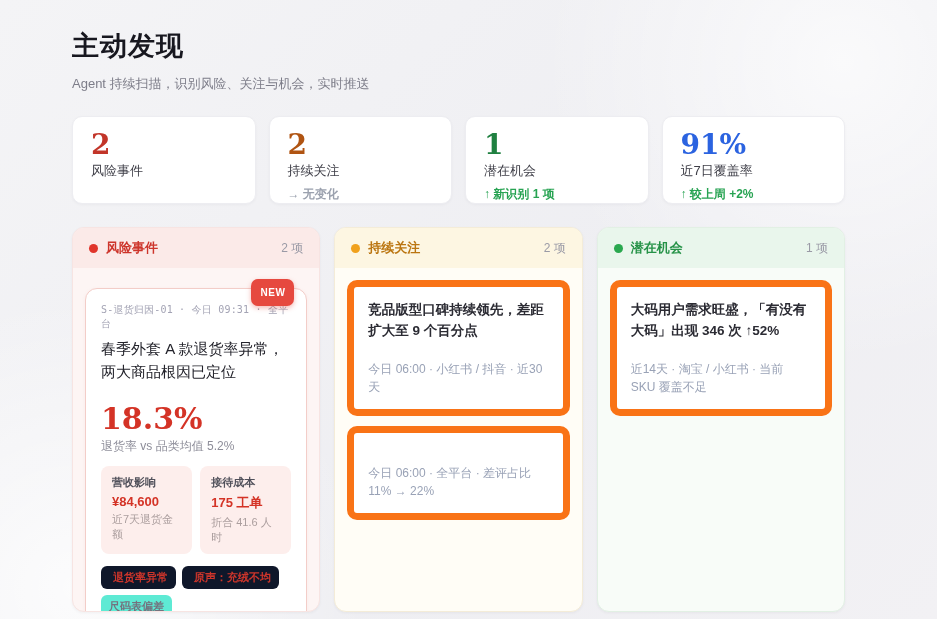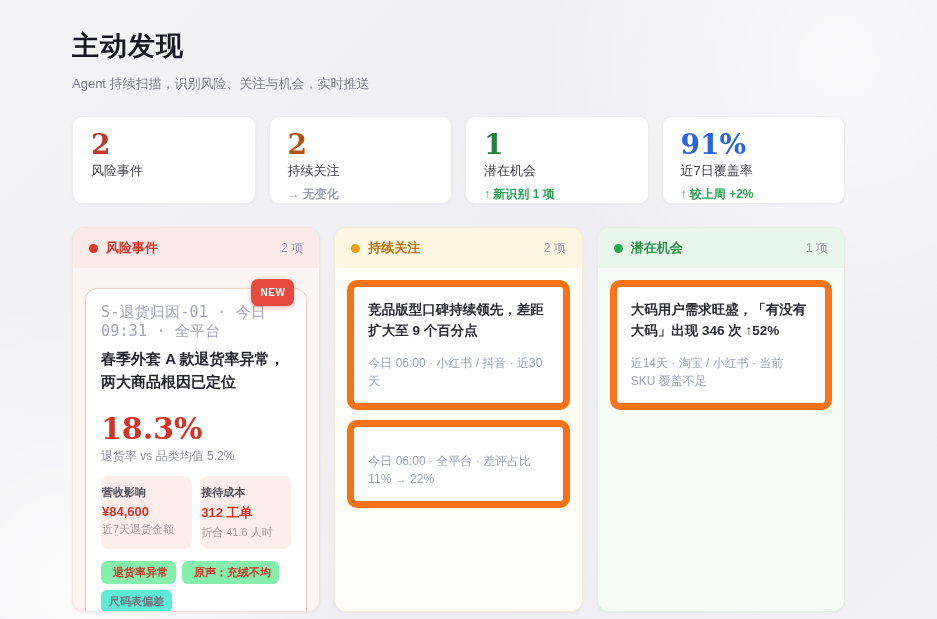--- a/index.html
+++ b/index.html
@@ -41,45 +41,45 @@
   .col-risk .col-head { background:#fbeae8; }
   .col-watch { background:#fffdf6; border:1px solid #f4ecd8; }
   .col-watch .col-head { background:#fdf6e2; }
   .col-opp   { background:#f8fcf8; border:1px solid #e2f0e4; }
   .col-opp .col-head { background:#e9f6ec; }
 
   
   .mini-card { background:#fff; border:7px solid #f97316; border-radius:10px; padding:13px 14px; cursor:pointer; }
   .mini-card + .mini-card { margin-top:10px; }
   .mini-title { font-size:13.5px; font-weight:700; color:#2b2b33; line-height:1.55; }
-  .mini-meta { margin-top:12px; font-size:12px; color:#99a2b6; line-height:1.5; }
+  .mini-meta { margin-top:18px; font-size:12px; color:#99a2b6; line-height:1.5; }
 
   
   .feat-card {
     position:relative; background:#fff; border:1px solid #f3cdc8; border-radius:12px;
     padding:14px 15px 13px; margin-top:8px; cursor:pointer; box-shadow:0 1px 4px rgba(180,60,50,.05);
   }
   .new-badge {
     position:absolute; top:-10px; right:12px; background:#e6493f; color:#fff;
     font-size:10px; font-weight:700; letter-spacing:.5px; padding:8px 9px; border-radius:7px;
     box-shadow:0 2px 5px rgba(220,60,50,.35);
   }
-  .feat-meta { font-family:"DejaVu Sans Mono", monospace; font-size:15px; color:#a3a3b4; letter-spacing:.2px; }
-  .feat-title { margin-top:7px; font-size:15px; font-weight:700; color:#23232b; line-height:1.5; }
+  .feat-meta { font-family:"DejaVu Sans Mono", monospace; font-size:10px; color:#a3a3b4; letter-spacing:.2px; }
+  .feat-title { margin-top:7px; font-size:15px; font-weight:400; color:#23232b; line-height:1.5; }
   .feat-metric { margin-top:18px; font-family:"DejaVu Serif", serif; font-size:30px; font-weight:700; color:#d5< }
   .feat-metric { color:#d43326; }
   .feat-caption { margin-top:2px; font-size:12px; color:#8d8d99; }
   .impact-grid { display:flex; gap:8px; margin-top:11px; }
-  .impact-box { flex:1; background:#fdeeec; border-radius:8px; padding:9px 1px; }
+  .impact-box { flex:1; background:#fdeeec; border-radius:8px; padding:9px 11px; }
   .impact-label { font-size:11px; font-weight:700; color:#50505a; }
   .impact-value { margin-top:4px; font-size:13px; font-weight:700; color:#d43326; }
   .impact-caption { margin-top:3px; font-size:11px; color:#ab9e9e; }
   .tag-row { display:flex; gap:6px; margin-top:12px; flex-wrap:wrap; }
   .tag { font-size:11px; font-weight:700; padding:4px 8px; border-radius:6px; white-space:nowrap; }
-  .tag-red { background:#86efac; color:#cd352b;padding-left:12px; }
+  .tag-red { background:#0f172a; color:#cd352b;padding-left:12px; }
   .tag-gray { background:#5eead4; color:#73737f; }
 </style>
 </head>
 <body>
 
 <div class="wrap">
 
   <div class="page-title">主动发现</div>
   <div class="page-sub">Agent 持续扫描，识别风险、关注与机会，实时推送</div>
 
@@ -122,21 +122,21 @@
           <div class="feat-metric">18.3%</div>
           <div class="feat-caption">退货率 vs 品类均值 5.2%</div>
           <div class="impact-grid">
             <div class="impact-box">
               <div class="impact-label">营收影响</div>
               <div class="impact-value">¥84,600</div>
               <div class="impact-caption">近7天退货金额</div>
             </div>
             <div class="impact-box">
               <div class="impact-label">接待成本</div>
-              <div class="impact-value">312 工单</div>
+              <div class="impact-value">175 工单</div>
               <div class="impact-caption">折合 41.6 人时</div>
             </div>
           </div>
           <div class="tag-row">
             <span class="tag tag-red">退货率异常</span>
             <span class="tag tag-red">原声：充绒不均</span>
             <span class="tag tag-gray">尺码表偏差</span>
           </div>
 
         </div>

